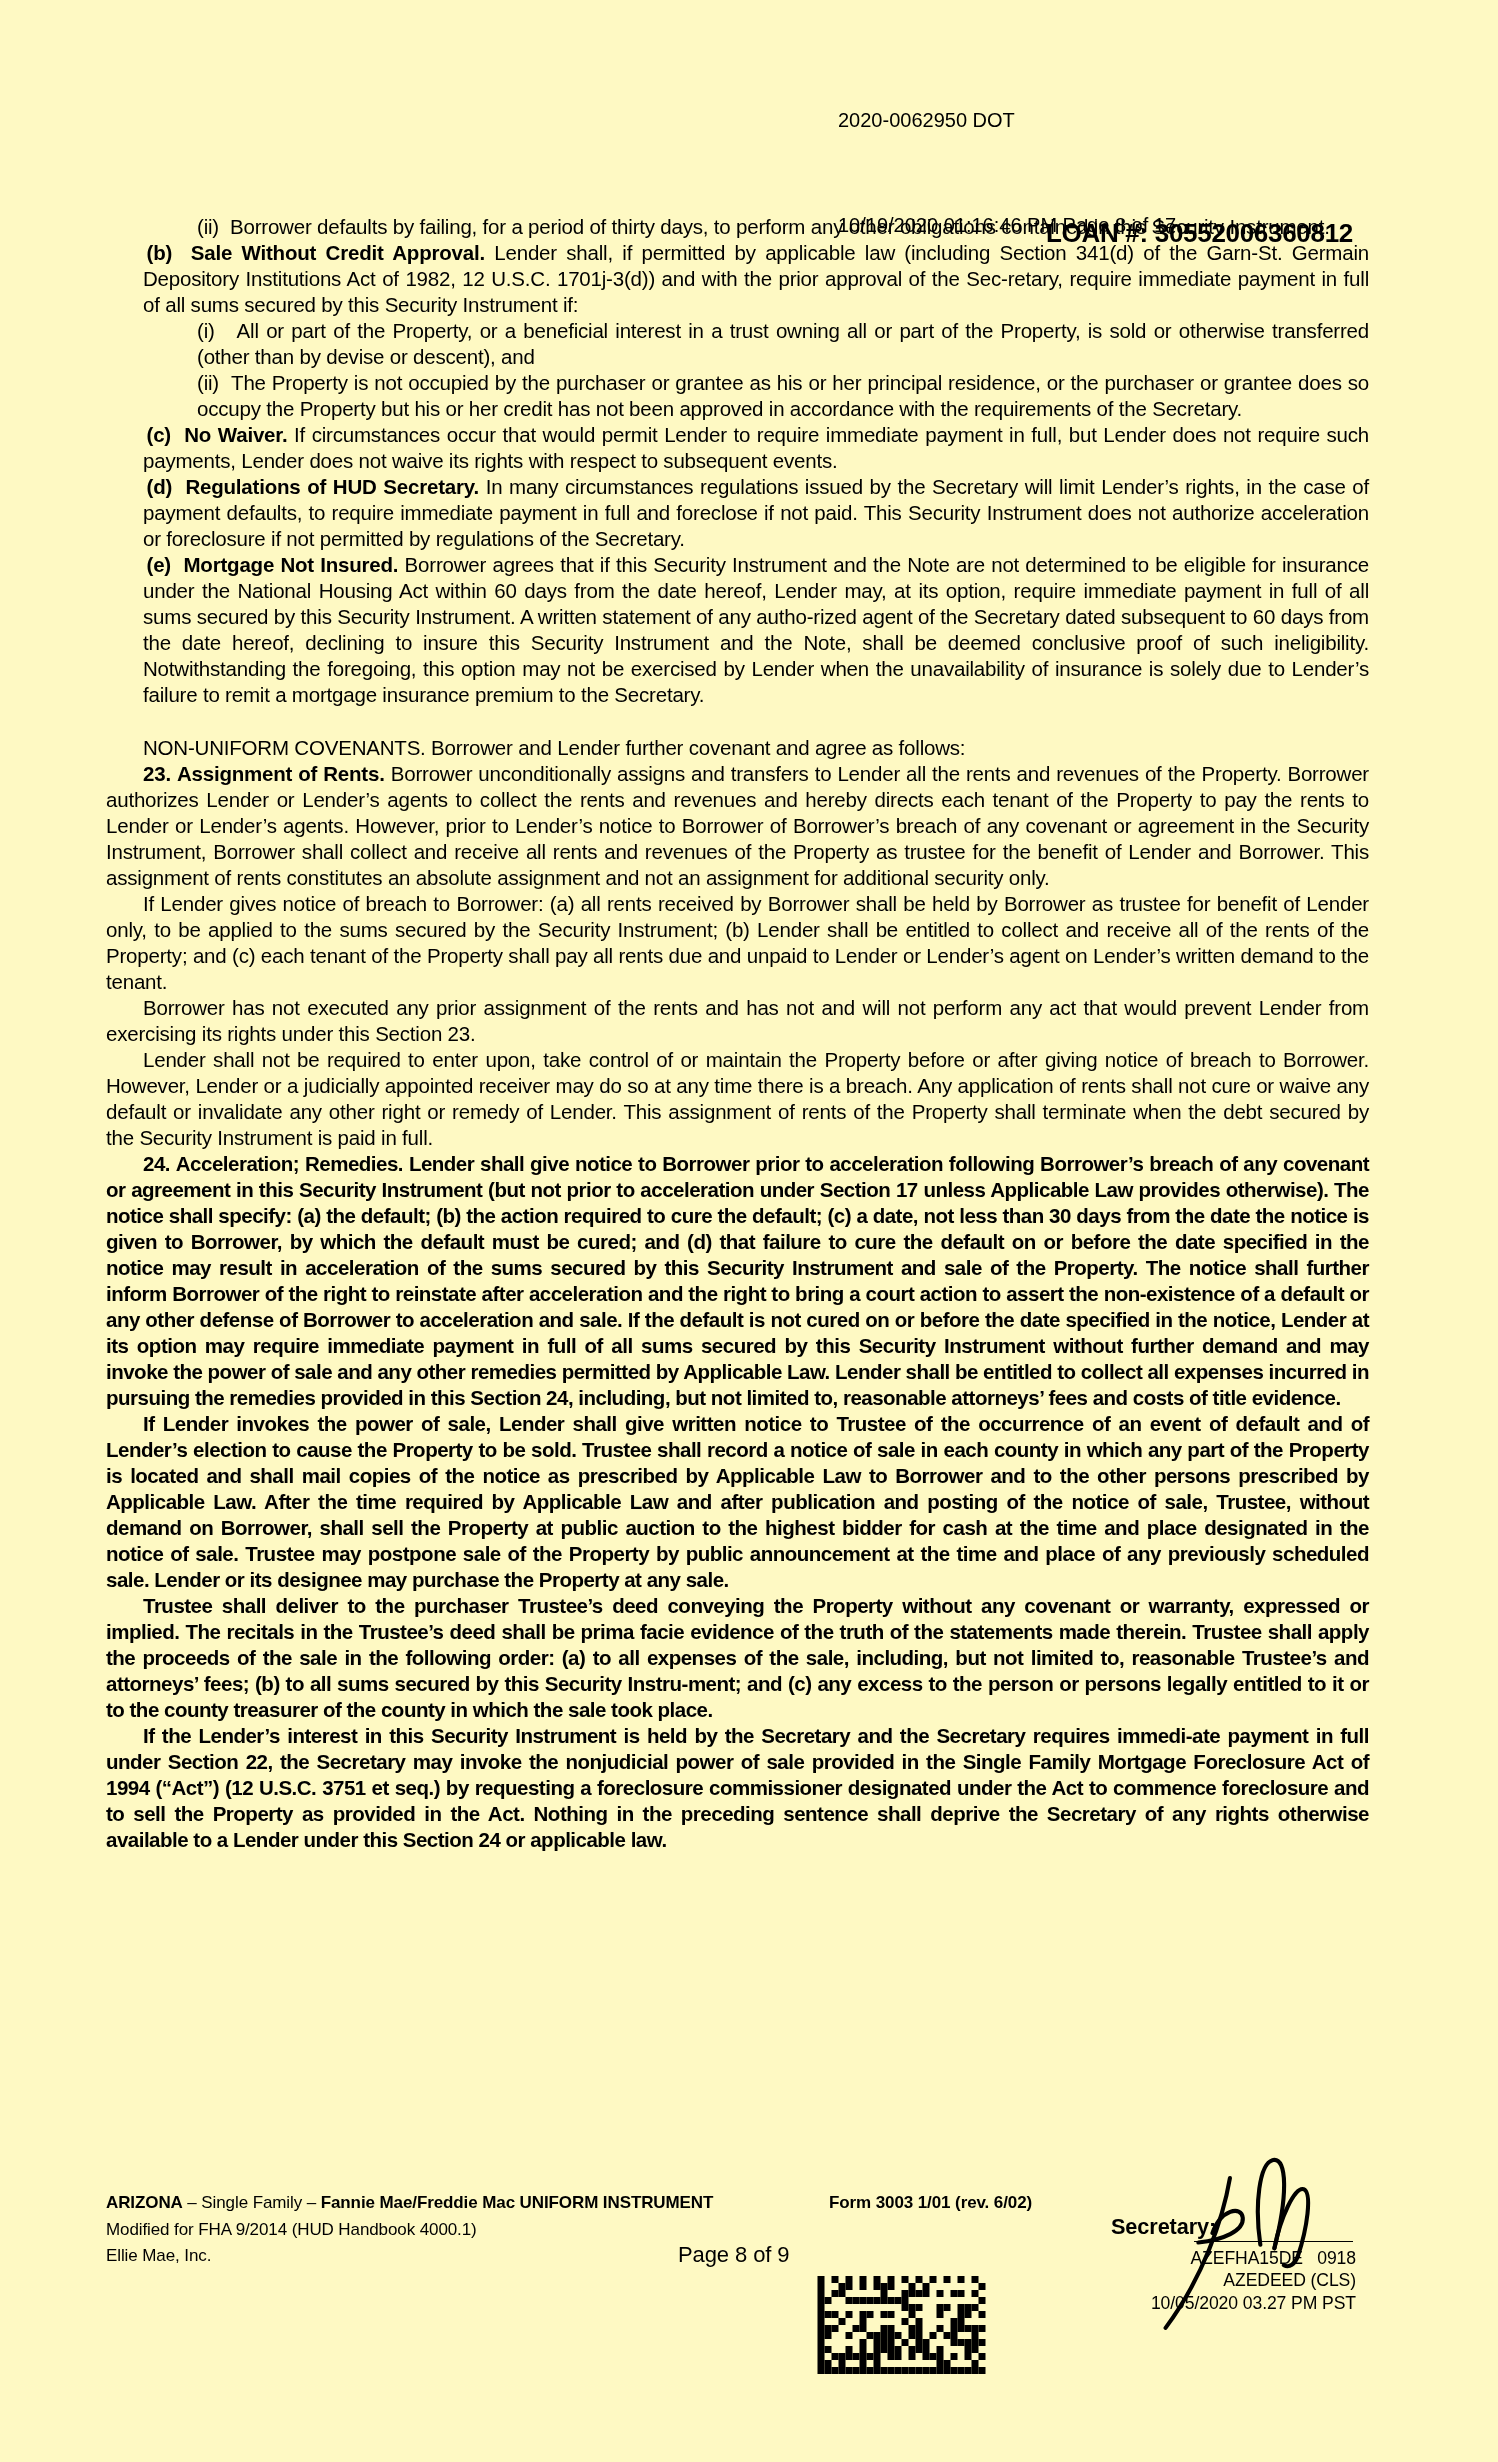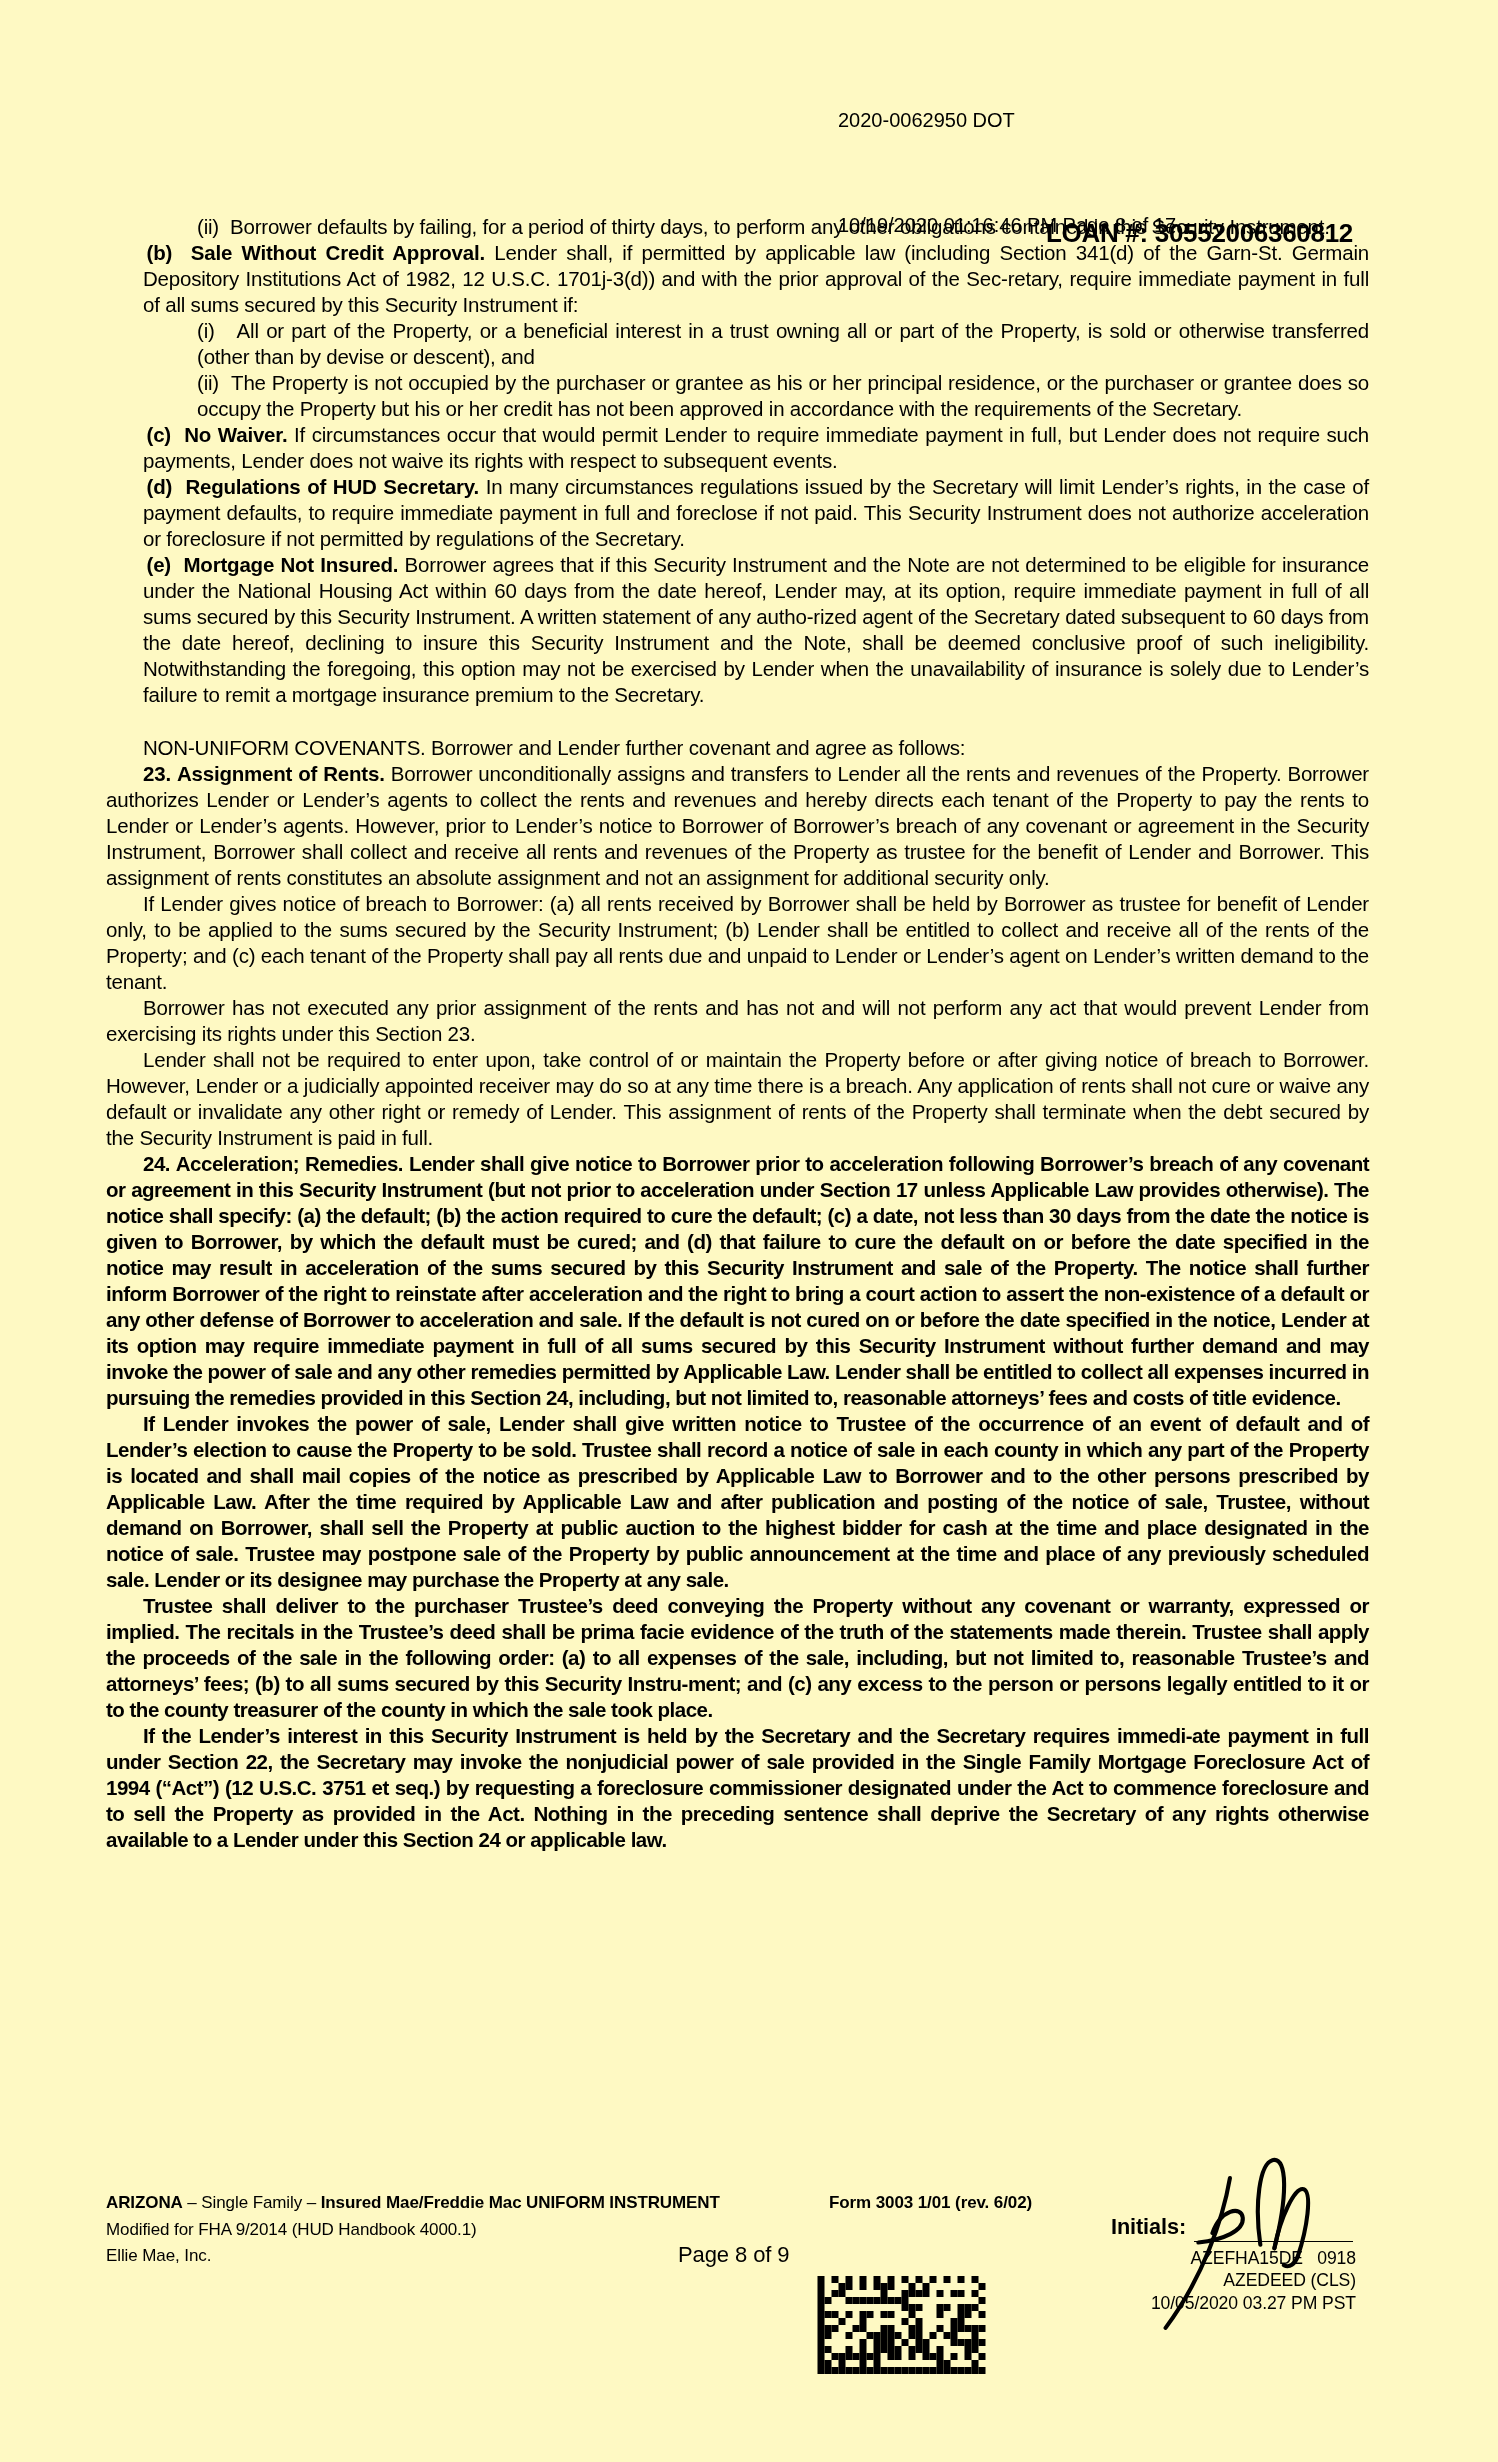--- a/index.html
+++ b/index.html
@@ -71,28 +71,28 @@
       <p class="p"><span>If Lender gives notice of breach to Borrower: (a) all rents received by Borrower shall be held by Borrower as trustee for benefit of Lender only, to be applied to the sums secured by the Security Instrument; (b) Lender shall be entitled to collect and receive all of the rents of the Property; and (c) each tenant of the Property shall pay all rents due and unpaid to Lender or Lender’s agent on Lender’s written demand to the tenant.</span></p>
       <p class="p"><span>Borrower has not executed any prior assignment of the rents and has not and will not perform any act that would prevent Lender from exercising its rights under this Section 23.</span></p>
       <p class="p"><span>Lender shall not be required to enter upon, take control of or maintain the Property before or after giving notice of breach to Borrower. However, Lender or a judicially appointed receiver may do so at any time there is a breach. Any application of rents shall not cure or waive any default or invalidate any other right or remedy of Lender. This assignment of rents of the Property shall terminate when the debt secured by the Security Instrument is paid in full.</span></p>
       <p class="p bold"><b class="lead">24.&nbsp;Acceleration; Remedies. </b><span>Lender shall give notice to Borrower prior to acceleration following Borrower’s breach of any covenant or agreement in this Security Instrument (but not prior to acceleration under Section 17 unless Applicable Law provides otherwise). The notice shall specify: (a) the default; (b) the action required to cure the default; (c) a date, not less than 30 days from the date the notice is given to Borrower, by which the default must be cured; and (d) that failure to cure the default on or before the date specified in the notice may result in acceleration of the sums secured by this Security Instrument and sale of the Property. The notice shall further inform Borrower of the right to reinstate after acceleration and the right to bring a court action to assert the non-existence of a default or any other defense of Borrower to acceleration and sale. If the default is not cured on or before the date specified in the notice, Lender at its option may require immediate payment in full of all sums secured by this Security Instrument without further demand and may invoke the power of sale and any other remedies permitted by Applicable Law. Lender shall be entitled to collect all expenses incurred in pursuing the remedies provided in this Section 24, including, but not limited to, reasonable attorneys’ fees and costs of title evidence.</span></p>
       <p class="p bold"><span>If Lender invokes the power of sale, Lender shall give written notice to Trustee of the occurrence of an event of default and of Lender’s election to cause the Property to be sold. Trustee shall record a notice of sale in each county in which any part of the Property is located and shall mail copies of the notice as prescribed by Applicable Law to Borrower and to the other persons prescribed by Applicable Law. After the time required by Applicable Law and after publication and posting of the notice of sale, Trustee, without demand on Borrower, shall sell the Property at public auction to the highest bidder for cash at the time and place designated in the notice of sale. Trustee may postpone sale of the Property by public announcement at the time and place of any previously scheduled sale. Lender or its designee may purchase the Property at any sale.</span></p>
       <p class="p bold"><span>Trustee shall deliver to the purchaser Trustee’s deed conveying the Property without any covenant or warranty, expressed or implied. The recitals in the Trustee’s deed shall be prima facie evidence of the truth of the statements made therein. Trustee shall apply the proceeds of the sale in the following order: (a) to all expenses of the sale, including, but not limited to, reasonable Trustee’s and attorneys’ fees; (b) to all sums secured by this Security Instru‑ment; and (c) any excess to the person or persons legally entitled to it or to the county treasurer of the county in which the sale took place.</span></p>
       <p class="p bold"><span>If the Lender’s interest in this Security Instrument is held by the Secretary and the Secretary requires immedi‑ate payment in full under Section 22, the Secretary may invoke the nonjudicial power of sale provided in the Single Family Mortgage Foreclosure Act of 1994 (“Act”) (12 U.S.C. 3751 et seq.) by requesting a foreclosure commissioner designated under the Act to commence foreclosure and to sell the Property as provided in the Act. Nothing in the preceding sentence shall deprive the Secretary of any rights otherwise available to a Lender under this Section 24 or applicable law.</span></p>
     </div>
 
   <div class="footer-el f1">
-    <span class="b">ARIZONA</span><span> – Single Family – </span><span class="b">Insured Mae/Freddie Mac UNIFORM INSTRUMENT</span>
+    <span class="b">ARIZONA</span><span> – Single Family – </span><span class="b">Fannie Mae/Freddie Mac UNIFORM INSTRUMENT</span>
   </div>
   <div class="footer-el form-num">Form 3003 1/01 (rev. 6/02)</div>
   <div class="footer-el f2">Modified for FHA 9/2014 (HUD Handbook 4000.1)</div>
   <div class="footer-el f3">Ellie Mae, Inc.</div>
   <div class="footer-el page-num">Page 8 of 9</div>
 
-  <div class="footer-el initials">Initials:</div>
+  <div class="footer-el initials">Secretary:</div>
   <div class="sig-line"></div>
 
   <svg class="signature-svg" viewBox="0 0 400 370">
     <g fill="none" stroke="#000" stroke-width="7" stroke-linecap="round">
       <path d="M 122,186 C 136,146 172,138 174,160 C 176,182 140,198 98,202"></path>
       <path d="M 152,92 C 140,162 106,262 42,348"></path>
       <path d="M 204,206 C 194,138 202,66 226,61 C 250,57 251,122 228,212"></path>
       <path d="M 228,212 C 238,160 263,106 278,111 C 293,117 284,178 268,226"></path>
       <path d="M 268,226 C 263,239 254,246 244,241"></path>
     </g>

